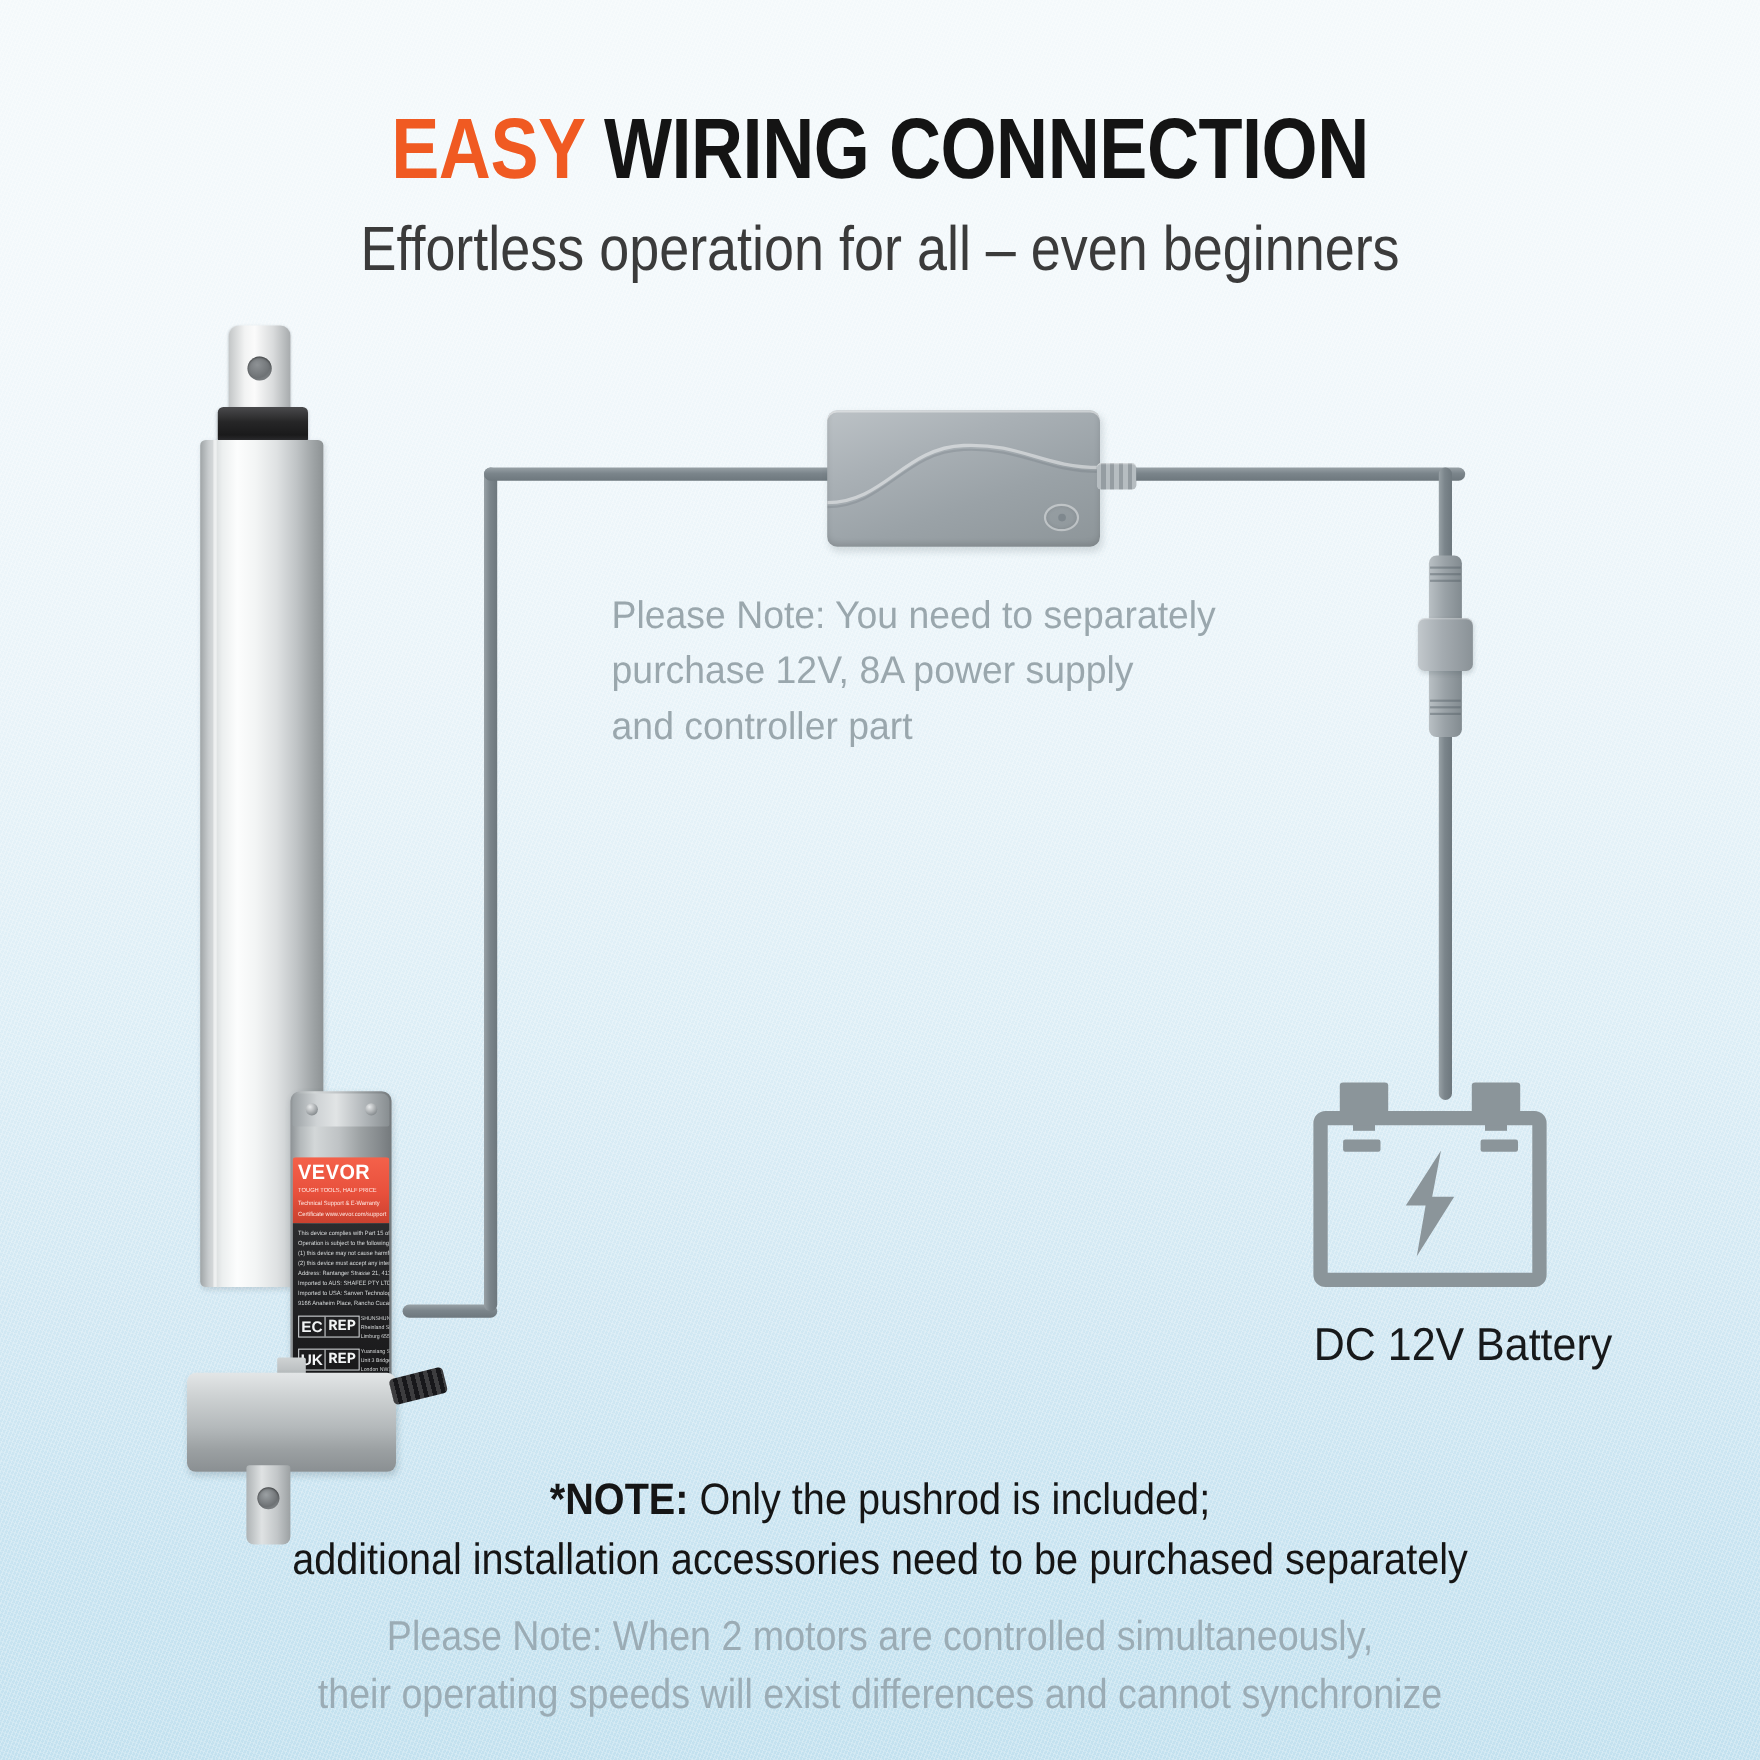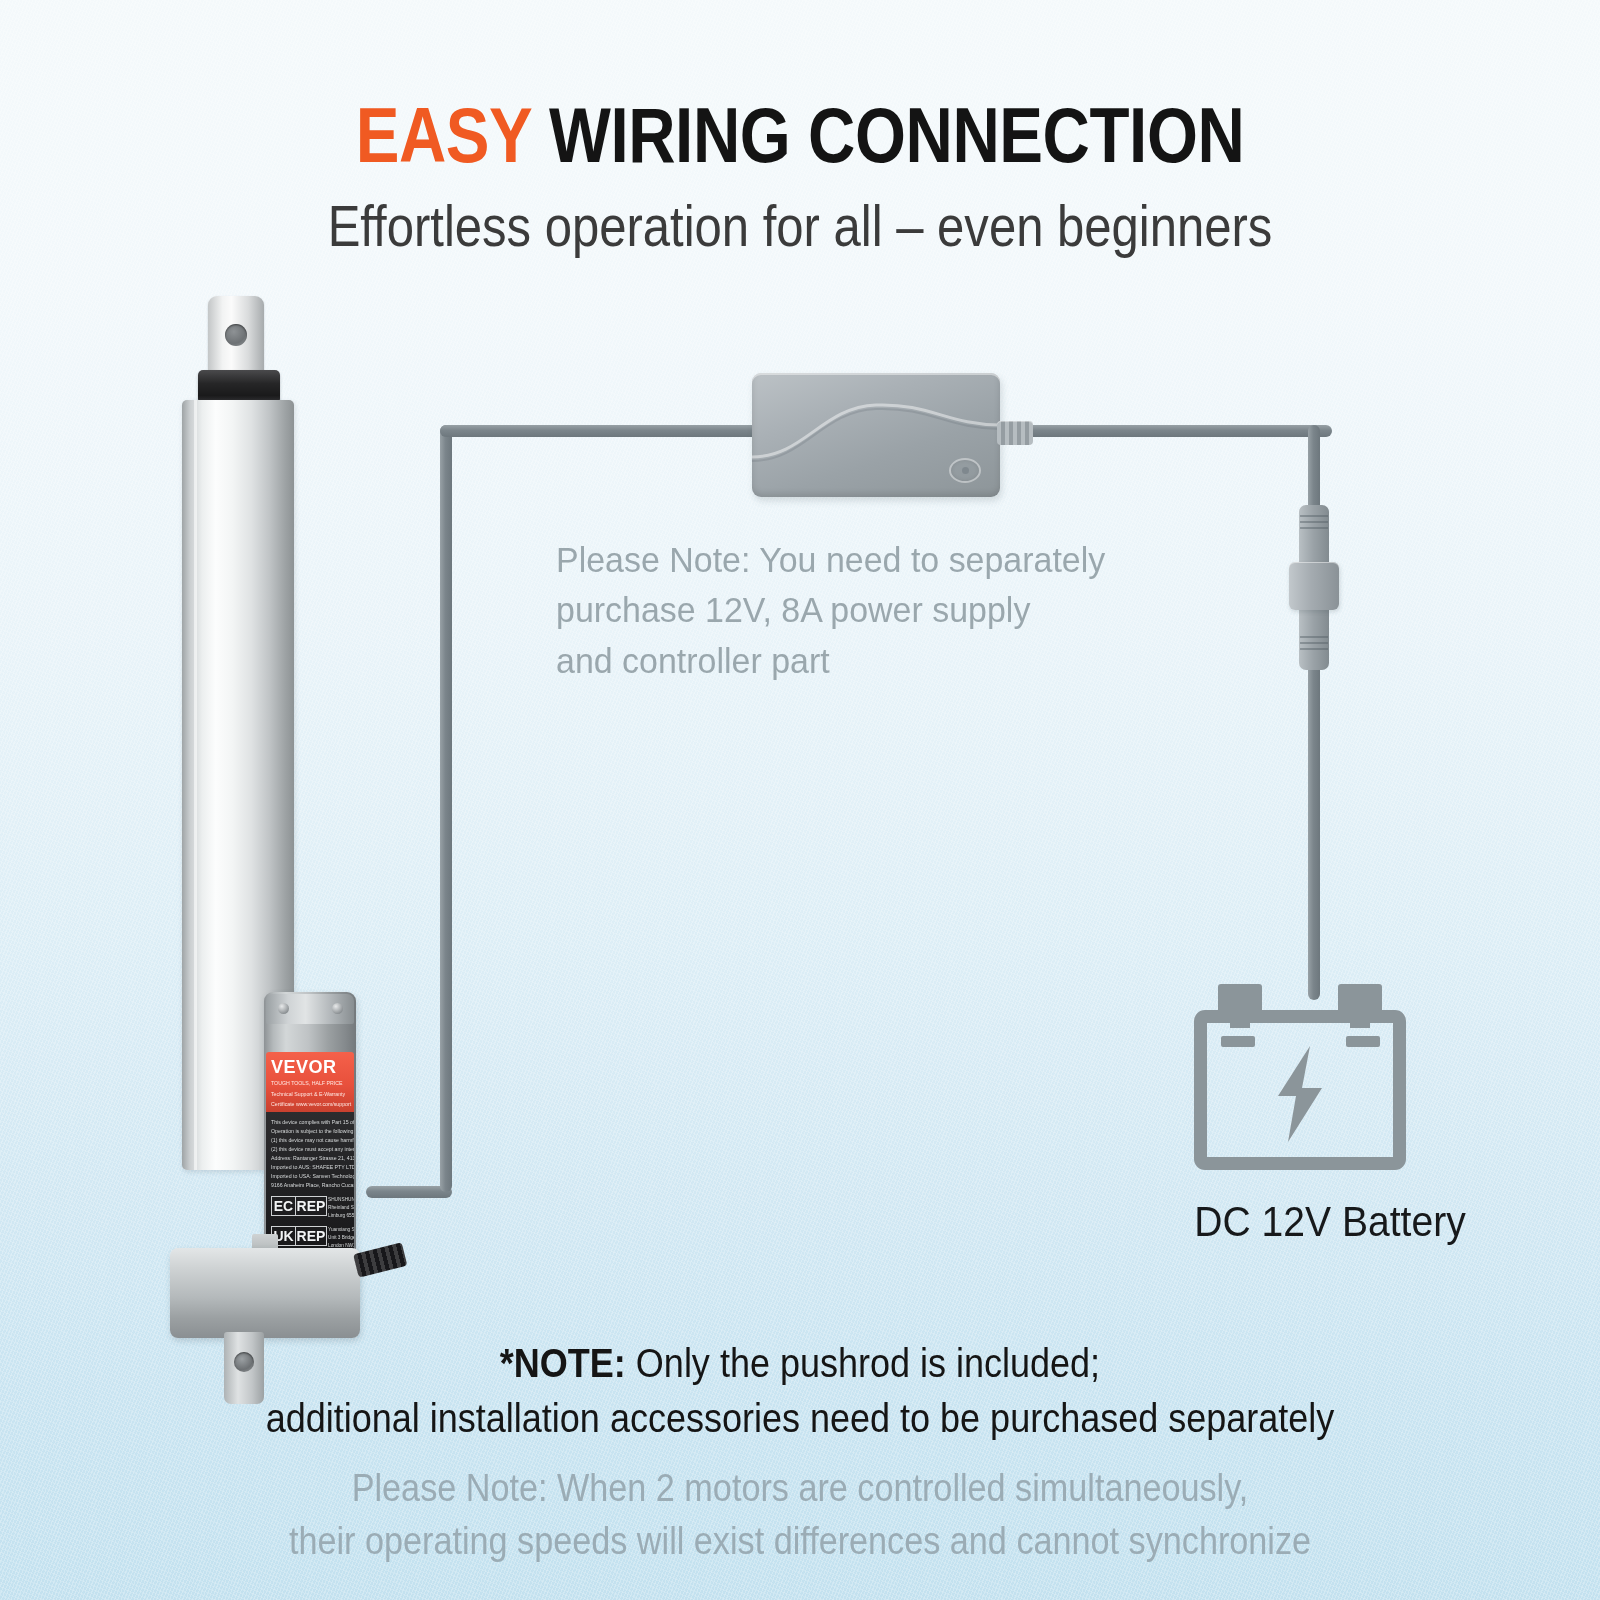--- a/index.html
+++ b/index.html
@@ -210,21 +210,21 @@
   .mlabel .spec{
     position:absolute;left:5px;font-size:5.5px;color:#d7dadb;line-height:1.55;
     transform:scaleX(.95);transform-origin:0 0;white-space:nowrap;
   }
   .repbox{position:absolute;display:flex;border:1px solid #cfd2d4;}
   .repbox div{
     font-size:14px;font-weight:bold;color:#f2f4f5;text-align:center;
     padding:1px 0;line-height:1.15;
   }
   .repbox .k{width:23px;border-right:1px solid #cfd2d4;}
-  .repbox .v{width:30px;}
+  .repbox .v{width:30px;font-family:Liberation Mono, monospace;}
   .bracket{
     position:absolute;left:92px;top:938px;width:26px;height:42px;border-radius:2px;
     background:linear-gradient(180deg,#cfd3d4,#a6abad 60%,#8f9497);
   }
   .bracket .b-screw{
     position:absolute;left:6px;top:14px;width:13px;height:13px;border-radius:50%;
     background:radial-gradient(circle at 35% 30%,#eceeef,#9a9fa2 65%,#75797c);
   }
   .base{
     position:absolute;left:10px;top:952px;width:190px;height:90px;border-radius:8px;

